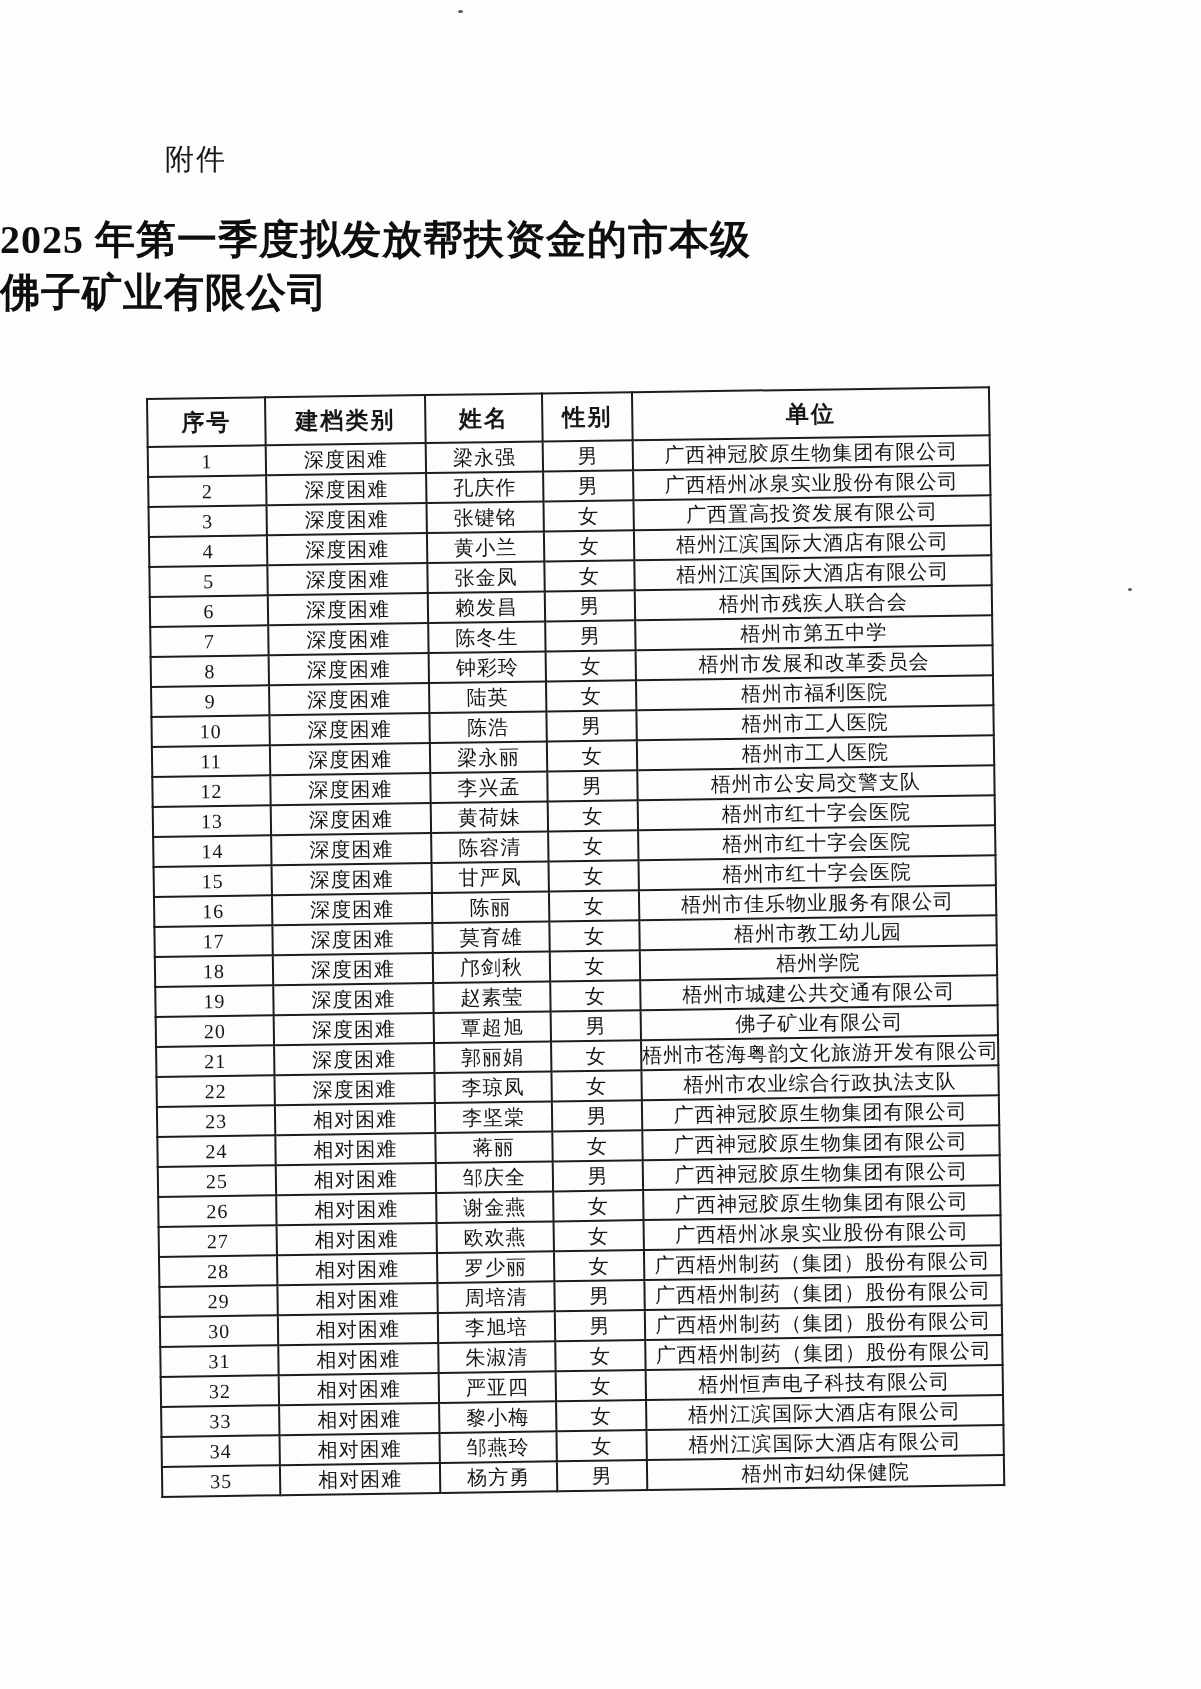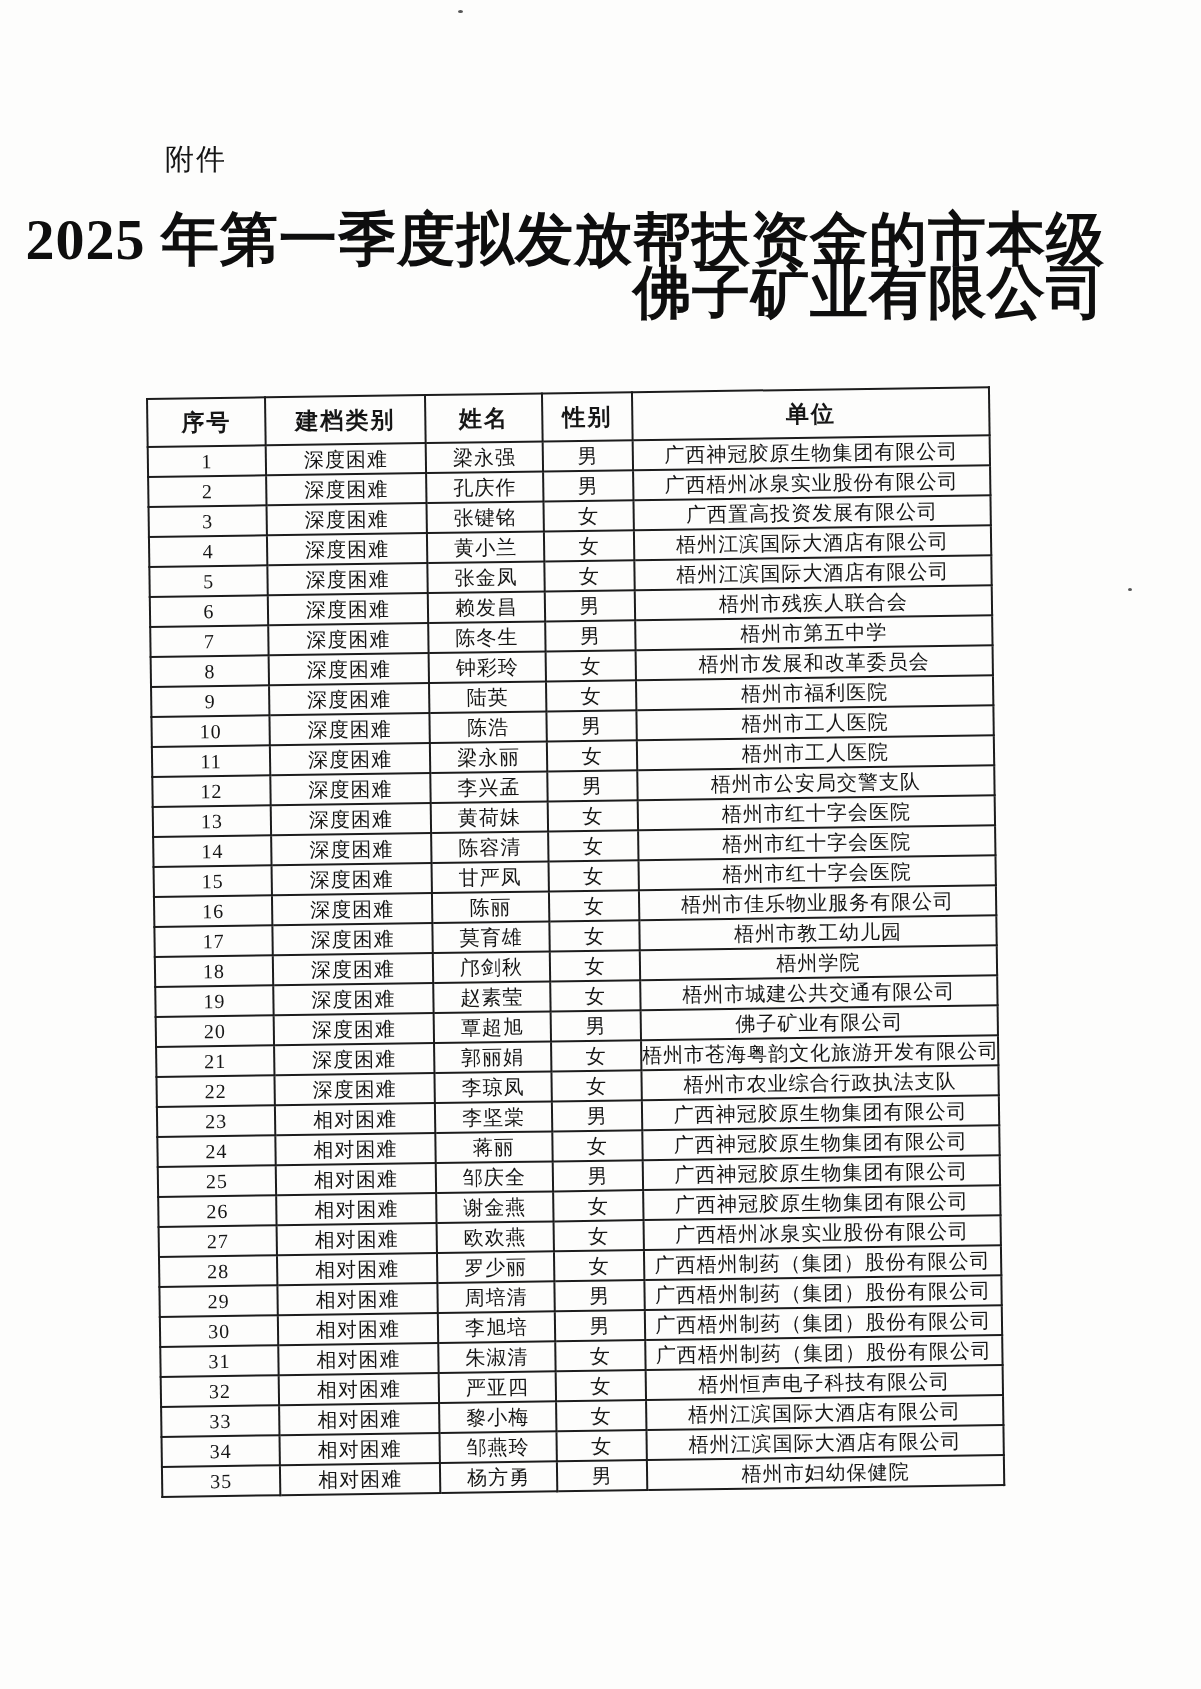--- a/index.html
+++ b/index.html
@@ -26,23 +26,23 @@
     font-size: 29px;
     letter-spacing: 2px;
     color: #151515;
     margin-left: 41px;
   }
   .title-block {
     position: absolute;
     left: 0;
     top: 213px;
     width: 1105px;
-    text-align: right;
+    text-align: left;
     font-weight: bold;
-    font-size: 58px;
+    font-size: 40px;
     line-height: 53px;
     color: #0e0e0e;
     letter-spacing: 1px;
   }
   .doc-table-wrap {
     position: absolute;
     left: 146px;
     top: 398px;
     transform: rotate(-0.8deg);
     transform-origin: left top;

